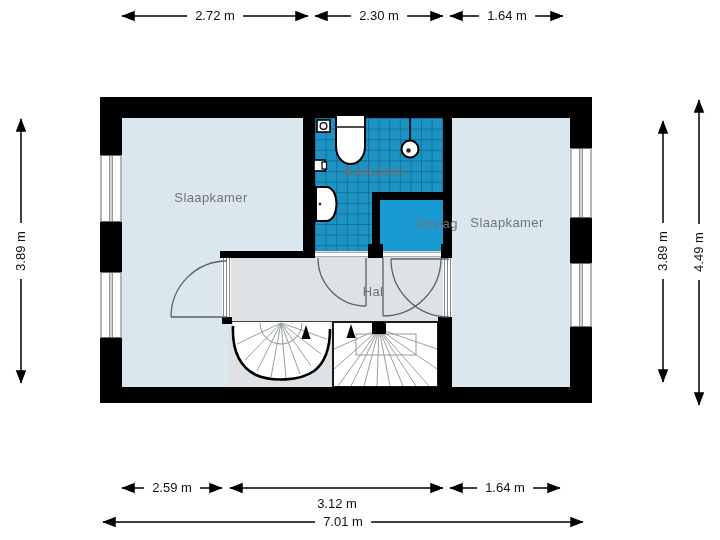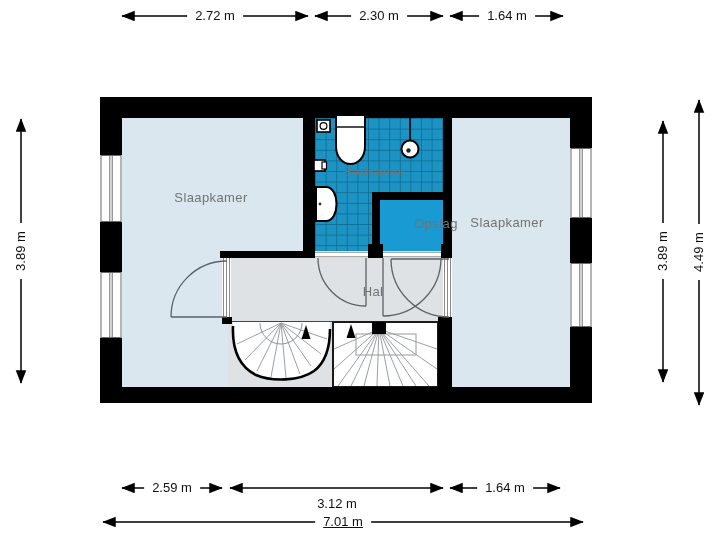--- a/index.html
+++ b/index.html
@@ -205,18 +205,18 @@
   <div class="room-label" style="left:412px;top:223px;margin-left:24px;">Opslag</div>
   <div class="room-label" style="left:507px;top:222px;">Slaapkamer</div>
   <div class="room-label" style="left:373px;top:291px;text-align:center;">Hal</div>
 
   <div class="dim-pill" style="left:215px;top:16px;">2.72 m</div>
   <div class="dim-pill" style="left:379px;top:16px;">2.30 m</div>
   <div class="dim-pill" style="left:507px;top:16px;">1.64 m</div>
   <div class="dim-pill" style="left:172px;top:488px;">2.59 m</div>
   <div class="dim-pill" style="left:337px;top:488px;margin-top:16px;">3.12 m</div>
   <div class="dim-pill" style="left:505px;top:488px;">1.64 m</div>
-  <div class="dim-pill" style="left:343px;top:522px;text-decoration:underline;">7.01 m</div>
+  <div class="dim-pill" style="left:343px;top:522px;">7.01 m</div>
   <div class="dim-pill vert" style="left:21px;top:251px;">3.89 m</div>
   <div class="dim-pill vert" style="left:663px;top:251px;">3.89 m</div>
   <div class="dim-pill vert" style="left:699px;top:252px;">4.49 m</div>
 
 </div>
 
 </body></html>

